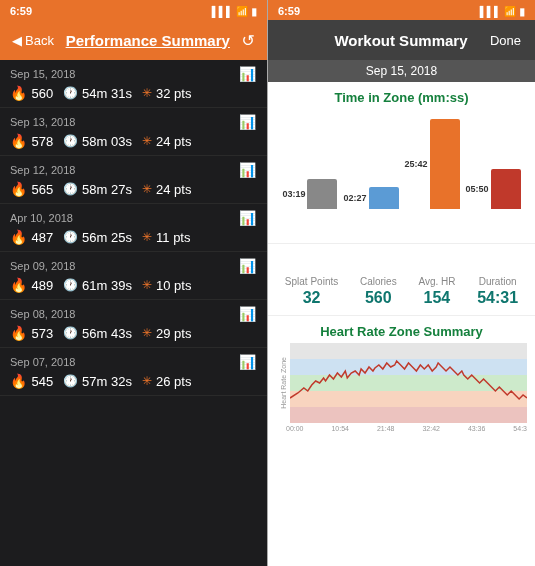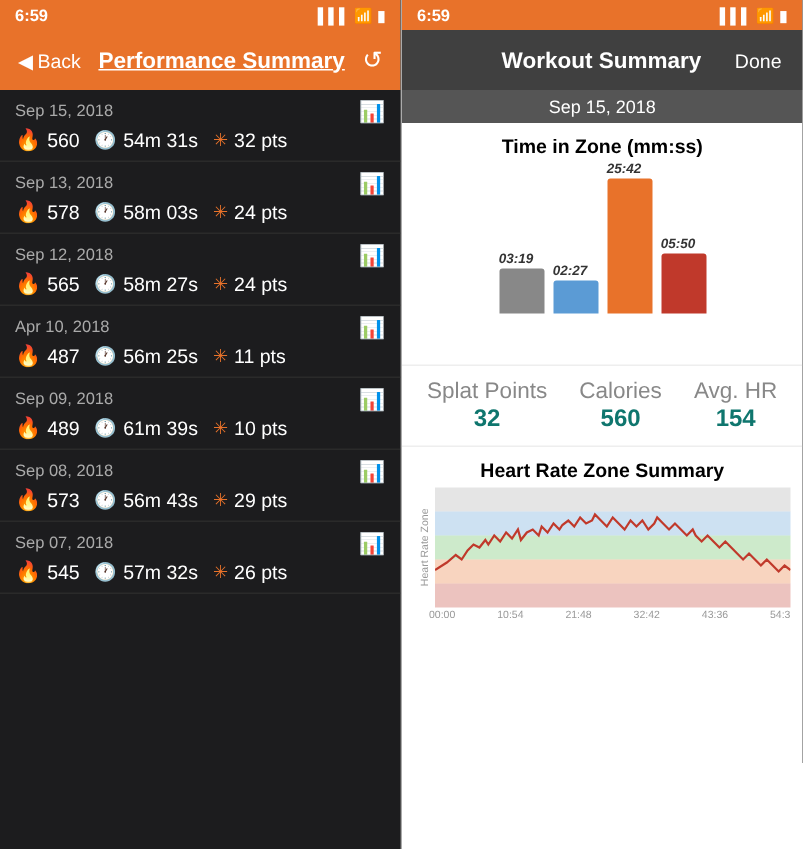--- a/index.html
+++ b/index.html
@@ -148,21 +148,21 @@
       overflow-y: auto;
     }
     .detail-date-bar {
       background: #555;
       color: white;
       text-align: center;
       font-size: 12px;
       padding: 4px 0;
     }
     .section-title {
-      color: #000000;
+      color: #15803d;
       font-size: 13px;
       font-weight: 600;
       text-align: center;
       margin: 8px 0 4px;
     }
     .chart-area {
       padding: 0 10px;
       height: 130px;
       display: flex;
       flex-direction: column;
@@ -170,23 +170,23 @@
     .bar-chart {
       display: flex;
       align-items: flex-end;
       justify-content: center;
       height: 100px;
       gap: 6px;
       padding: 0 4px;
     }
     .bar-col {
       display: flex;
-      flex-direction: column;
+      flex-direction: row;
+      align-items: center;
       gap: 2px;
-      font-style: italic;
     }
     .bar-label-top {
       font-size: 9px;
       color: #333;
       font-weight: 600;
     }
     .bar {
       width: 30px;
       border-radius: 2px 2px 0 0;
     }
@@ -198,23 +198,24 @@
       border-bottom: 1px solid #eee;
       margin: 4px 0;
     }
     .stat-item {
       text-align: center;
       display: flex;
       flex-direction: column;
       align-items: center;
     }
     .stat-label {
-      font-size: 15px;
+      font-size: 10px;
       color: #888;
       margin-bottom: 2px;
+      margin-top: 24px;
     }
     .stat-value {
       font-size: 16px;
       font-weight: 700;
       color: #0f766e;
     }
     .hr-chart-area {
       padding: 0 8px;
       height: 110px;
       position: relative;
@@ -457,20 +458,24 @@
     <span class="stat-label">Splat Points</span>
     <span class="stat-value">32</span>
   </div>
           <div class="stat-item">
     <span class="stat-label">Calories</span>
     <span class="stat-value">560</span>
   </div>
           <div class="stat-item">
     <span class="stat-label">Avg. HR</span>
     <span class="stat-value">154</span>
+  </div>
+          <div class="stat-item">
+    <span class="stat-label">Duration</span>
+    <span class="stat-value">54:31</span>
   </div>
         </div>
       <div class="section-title">Heart Rate Zone Summary</div>
       <div class="hr-chart-area">
         <div style="display:flex; height:80px;">
           <div style="width:14px; display:flex; align-items:center; justify-content:center;">
             <span style="font-size:7px;color:#999;writing-mode:vertical-rl;transform:rotate(180deg);">Heart Rate Zone</span>
           </div>
           <div style="flex:1; position:relative; height:80px;">
 

